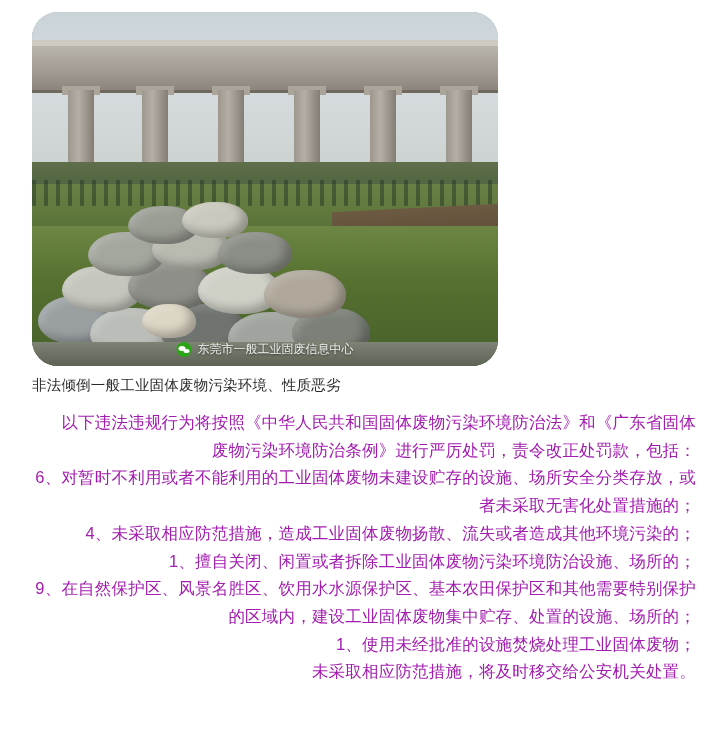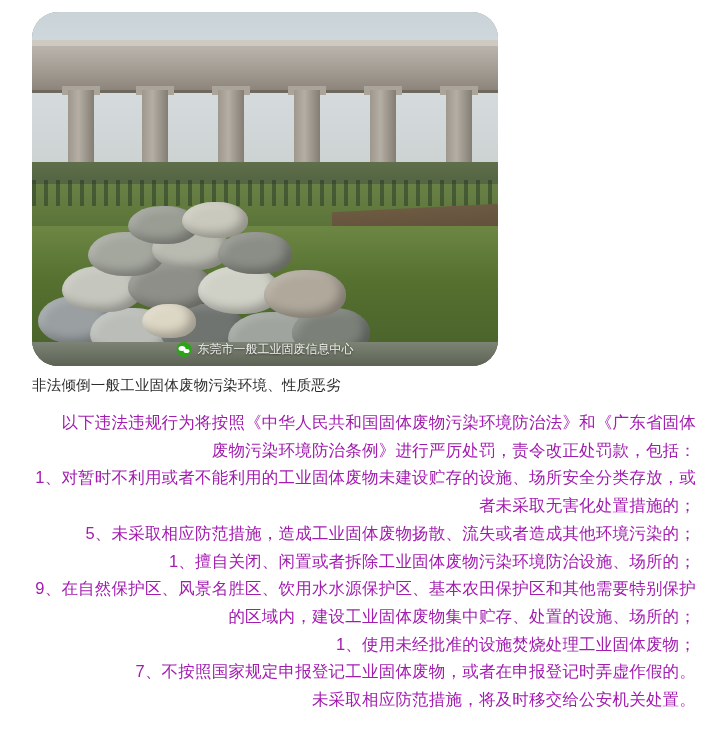--- a/index.html
+++ b/index.html
@@ -233,22 +233,21 @@
     <div class="wm">
       <span class="wm-logo"></span>
       <span>东莞市一般工业固废信息中心</span>
     </div>
   </div>
 
   <div class="caption">非法倾倒一般工业固体废物污染环境、性质恶劣</div>
 
   <div class="body">
     <p class="indent">以下违法违规行为将按照《中华人民共和国固体废物污染环境防治法》和《广东省固体废物污染环境防治条例》进行严厉处罚，责令改正处罚款，包括：</p>
-    <p>1、对暂时不利用或者不能利用的工业固体废物未建设贮存的设施、场所安全分类存放，或者未采取无害化处置措施的；</p>
-    <p>5、未采取相应防范措施，造成工业固体废物扬散、流失或者造成其他环境污染的；</p>
+    <p>6、对暂时不利用或者不能利用的工业固体废物未建设贮存的设施、场所安全分类存放，或者未采取无害化处置措施的；</p>
+    <p>4、未采取相应防范措施，造成工业固体废物扬散、流失或者造成其他环境污染的；</p>
     <p>1、擅自关闭、闲置或者拆除工业固体废物污染环境防治设施、场所的；</p>
     <p>9、在自然保护区、风景名胜区、饮用水水源保护区、基本农田保护区和其他需要特别保护的区域内，建设工业固体废物集中贮存、处置的设施、场所的；</p>
     <p>1、使用未经批准的设施焚烧处理工业固体废物；</p>
-    <p>7、不按照国家规定申报登记工业固体废物，或者在申报登记时弄虚作假的。</p>
     <p>未采取相应防范措施，将及时移交给公安机关处置。</p>
   </div>
 
 </div>
 
 </body></html>

